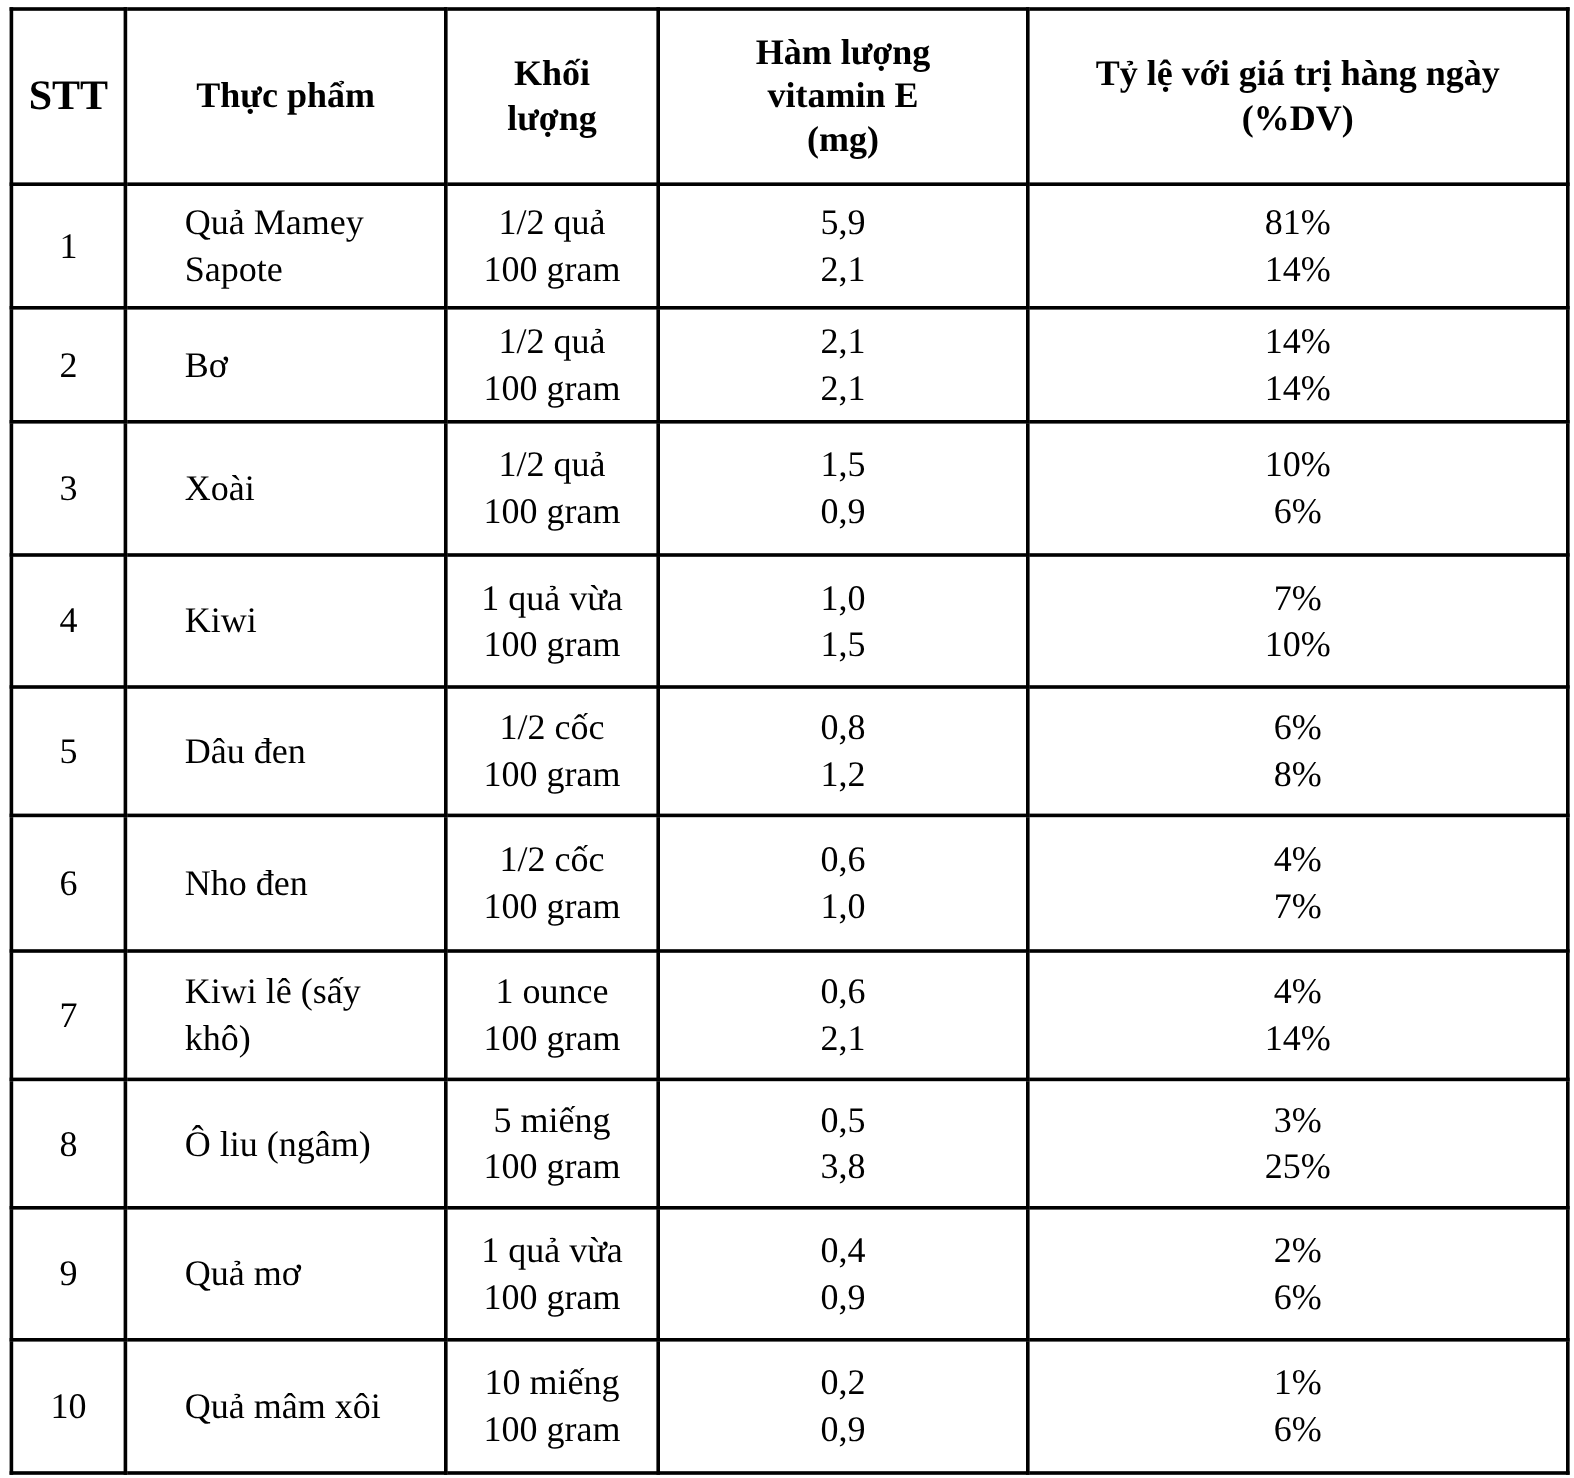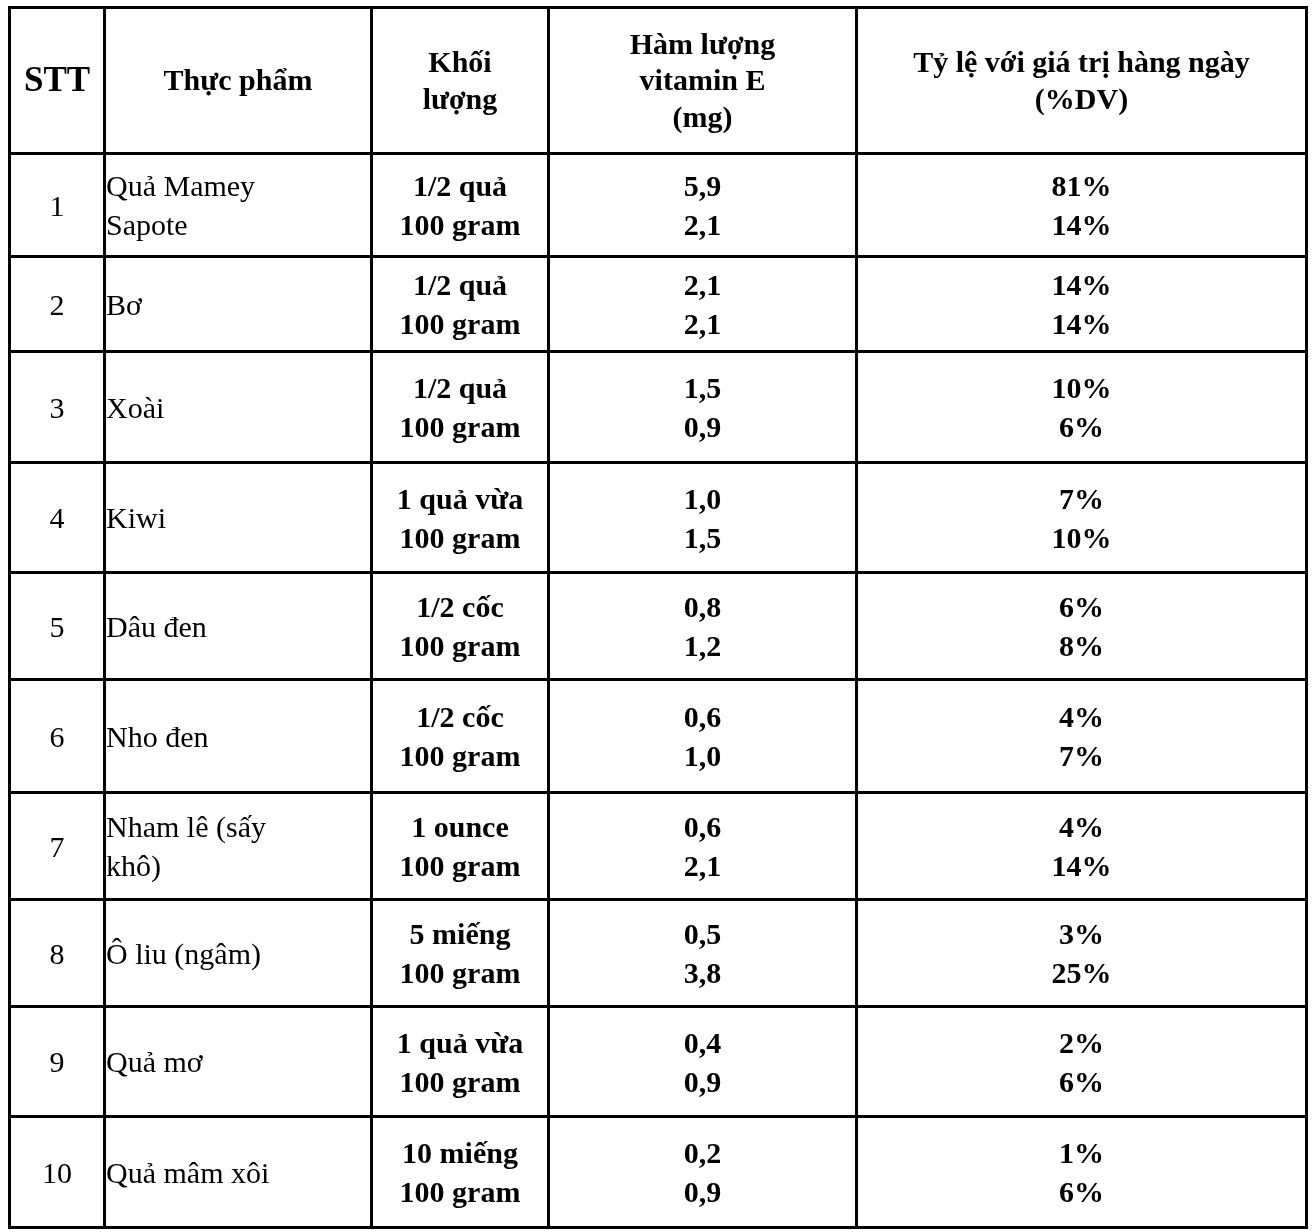--- a/index.html
+++ b/index.html
@@ -77,38 +77,38 @@
     vertical-align: middle;
   }
   td.cell-food {
     text-align: left;
     vertical-align: middle;
     padding-left: 14px;
     padding-right: 6px;
   }
   td.cell-food .food-lines {
     display: block;
+    padding-left: 48px;
   }
   td.cell-food .fl {
     display: block;
     white-space: pre;
   }
   td.cell-amount,
   td.cell-mg,
   td.cell-dv {
     text-align: center;
     vertical-align: middle;
   }
   td .stack {
     display: block;
   }
   td .stack span {
     display: block;
     white-space: pre;
-    font-weight: bold;
   }
 
   
   tr.r-1 td { height: 100px; }
   tr.r-2 td { height: 92px;  }
   tr.r-3 td { height: 108px; }
   tr.r-4 td { height: 107px; }
   tr.r-5 td { height: 104px; }
   tr.r-6 td { height: 110px; }
   tr.r-7 td { height: 104px; }
@@ -332,21 +332,21 @@
             <span>4%</span>
             <span>7%</span>
           </span>
         </td>
       </tr>
 
       <tr class="r-7">
         <td class="cell-stt">7</td>
         <td class="cell-food">
           <span class="food-lines">
-            <span class="fl">Nham lê (sấy</span>
+            <span class="fl">Kiwi lê (sấy</span>
             <span class="fl">khô)</span>
           </span>
         </td>
         <td class="cell-amount">
           <span class="stack">
             <span>1 ounce</span>
             <span>100 gram</span>
           </span>
         </td>
         <td class="cell-mg">

